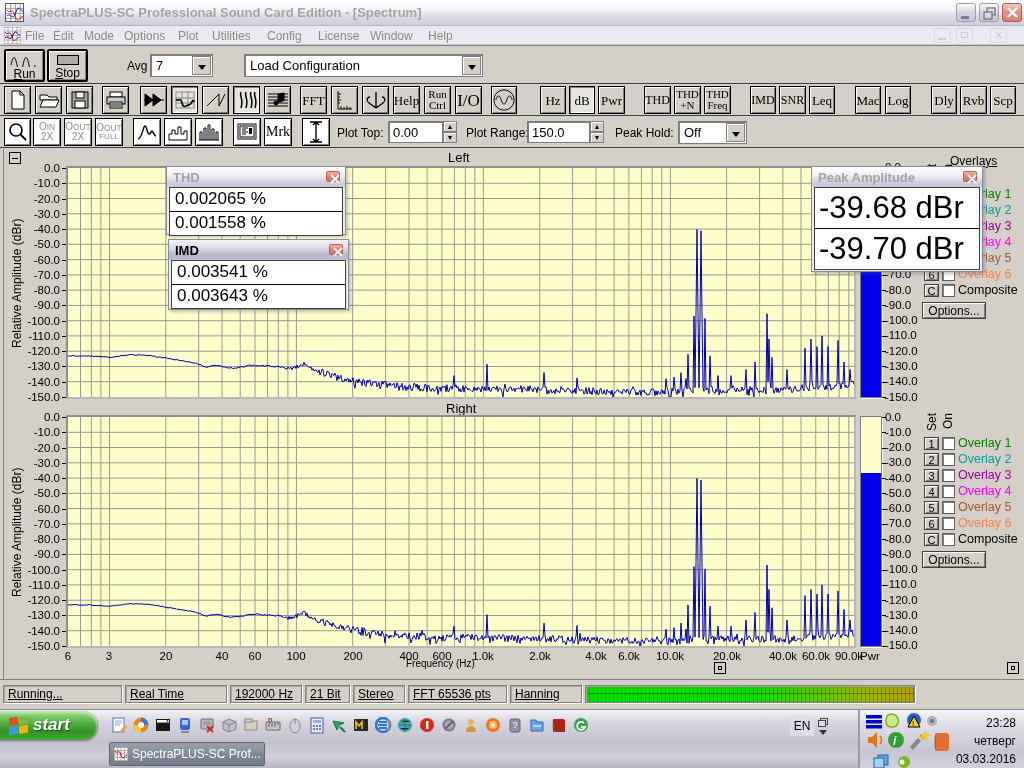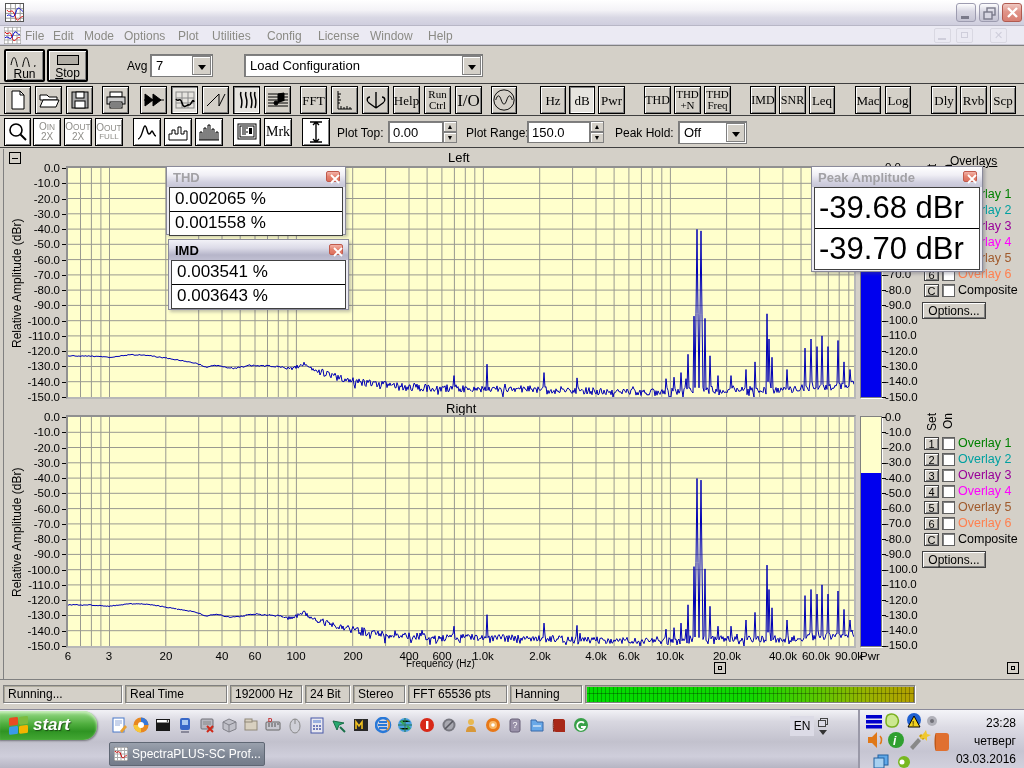--- a/index.html
+++ b/index.html
@@ -85,21 +85,21 @@
 .xbtn { position:absolute; right:5px; top:4px; width:14px; height:11px; border-radius:2px;
   background:linear-gradient(#f2b2a8,#e4826f 50%,#dd6f5c); border:1px solid #c05a4c; }
 .fwin .vals { position:relative; background:#fff; border:1px solid #404040; margin:0 2px 2px 2px; }
 .fwin .vrow { position:relative; font-size:17px; color:#000; padding:1px 0 2px 5px; }
 .fwin .vrow + .vrow { border-top:1px solid #000; }
 
 
 #status { position:absolute; left:0; top:679px; width:1024px; height:27px; background:#d4d0c8;
   border-top:1px solid #808080; }
 .spanel { position:absolute; top:5px; height:18px; border:1px solid #808080;
-  box-shadow:inset 1px 1px 0 #aca899, 1px 1px 0 #fff; font-size:12px; padding:1px 0 0 4px; color:#000; }
+  box-shadow:inset 1px 1px 0 #aca899, 1px 1px 0 #fff; font-size:12px; padding:1px 0 0 4px; color:#000;text-decoration:underline; }
 
 
 #taskbar { position:absolute; left:0; top:709px; width:1024px; height:59px;
   background:linear-gradient(#f2f2f6,#d8d7e0 20%,#c2c1cd 55%,#cfcedb 80%,#b6b5c3); border-top:1px solid #8a8a9a; }
 #startbtn { position:absolute; left:-2px; top:1px; width:99px; height:29px; border-radius:0 14px 14px 0;
   background:linear-gradient(#9bdc8a,#4fae3e 45%,#2f9423 70%,#44a834); box-shadow:inset 0 2px 3px #c8eebc, 1px 1px 2px rgba(0,0,0,.4);
   color:#fff; font-size:17px; font-style:italic; font-weight:bold; }
 #startbtn .lbl { position:absolute; left:35px; top:4px; text-shadow:1px 1px 1px rgba(0,0,0,.5); }
 #taskbtn { position:absolute; left:109px; top:32px; width:156px; height:24px; border-radius:2px;
   background:linear-gradient(#9aa1ad,#7e8694 60%,#747c8a); border:1px solid #5f6774; color:#fff; font-size:12px; }
@@ -109,20 +109,21 @@
 </style></head>
 <body>
 
 <div id="title">
   <svg id="appicon" width="19" height="19">
       <rect width="19" height="19" fill="#fff"></rect>
       <path d="M0 4.7h19M0 9.4h19M0 14.2h19M4.7 0v19M9.4 0v19M14.2 0v19" stroke="#999"></path>
       <path d="M1 6c3 5 5-4 8 6s5-2 9 1" stroke="#d00" fill="none" stroke-width="1"></path>
       <path d="M1 12c3-4 6 6 9-4s6 3 8-2" stroke="#00c" fill="none" stroke-width="1"></path>
     </svg>
+  <span class="txt">SpectraPLUS-SC Professional Sound Card Edition - [Spectrum]</span>
   <div class="wbtn" style="left:956px">
       <svg width="20" height="19">
         <rect x="4" y="12" width="8" height="3" fill="#7a7a8a"></rect>
       </svg>
     </div>
   <div class="wbtn" style="left:979px">
       <svg width="20" height="19">
         <rect x="7" y="4" width="8" height="7" fill="none" stroke="#7a7a8a" stroke-width="1.4"></rect>
         <rect x="4" y="8" width="8" height="7" fill="#d7d6e2" stroke="#7a7a8a" stroke-width="1.4"></rect>
       </svg>
@@ -750,21 +751,21 @@
   <div class="vals">
     <div class="vrow" style="font-size:31px;padding:2px 0 2px 4px">-39.68 dBr</div>
     <div class="vrow" style="font-size:31px;padding:2px 0 2px 4px">-39.70 dBr</div>
   </div>
 </div>
 
 <div id="status">
   <div class="spanel" style="left:3px;width:119px">Running...</div>
   <div class="spanel" style="left:125px;width:102px">Real Time</div>
   <div class="spanel" style="left:230px;width:72px">192000 Hz</div>
-  <div class="spanel" style="left:305px;width:45px">24 Bit</div>
+  <div class="spanel" style="left:305px;width:45px">21 Bit</div>
   <div class="spanel" style="left:353px;width:52px">Stereo</div>
   <div class="spanel" style="left:408px;width:99px">FFT 65536 pts</div>
   <div class="spanel" style="left:510px;width:72px">Hanning</div>
   <div class="spanel" style="left:585px;width:330px;padding:0;background:
     repeating-linear-gradient(90deg, rgba(0,0,0,0) 0 3px, rgba(0,0,0,.25) 3px 4px),
     linear-gradient(rgba(255,255,255,0) 0 7px, rgba(0,0,0,.3) 7px 8px, rgba(255,255,255,0) 8px),
     linear-gradient(90deg,#00dc00 0%,#10d800 50%,#58c800 70%,#96b400 85%,#b4a000 100%)"></div>
 </div>
 
 <div id="taskbar">

